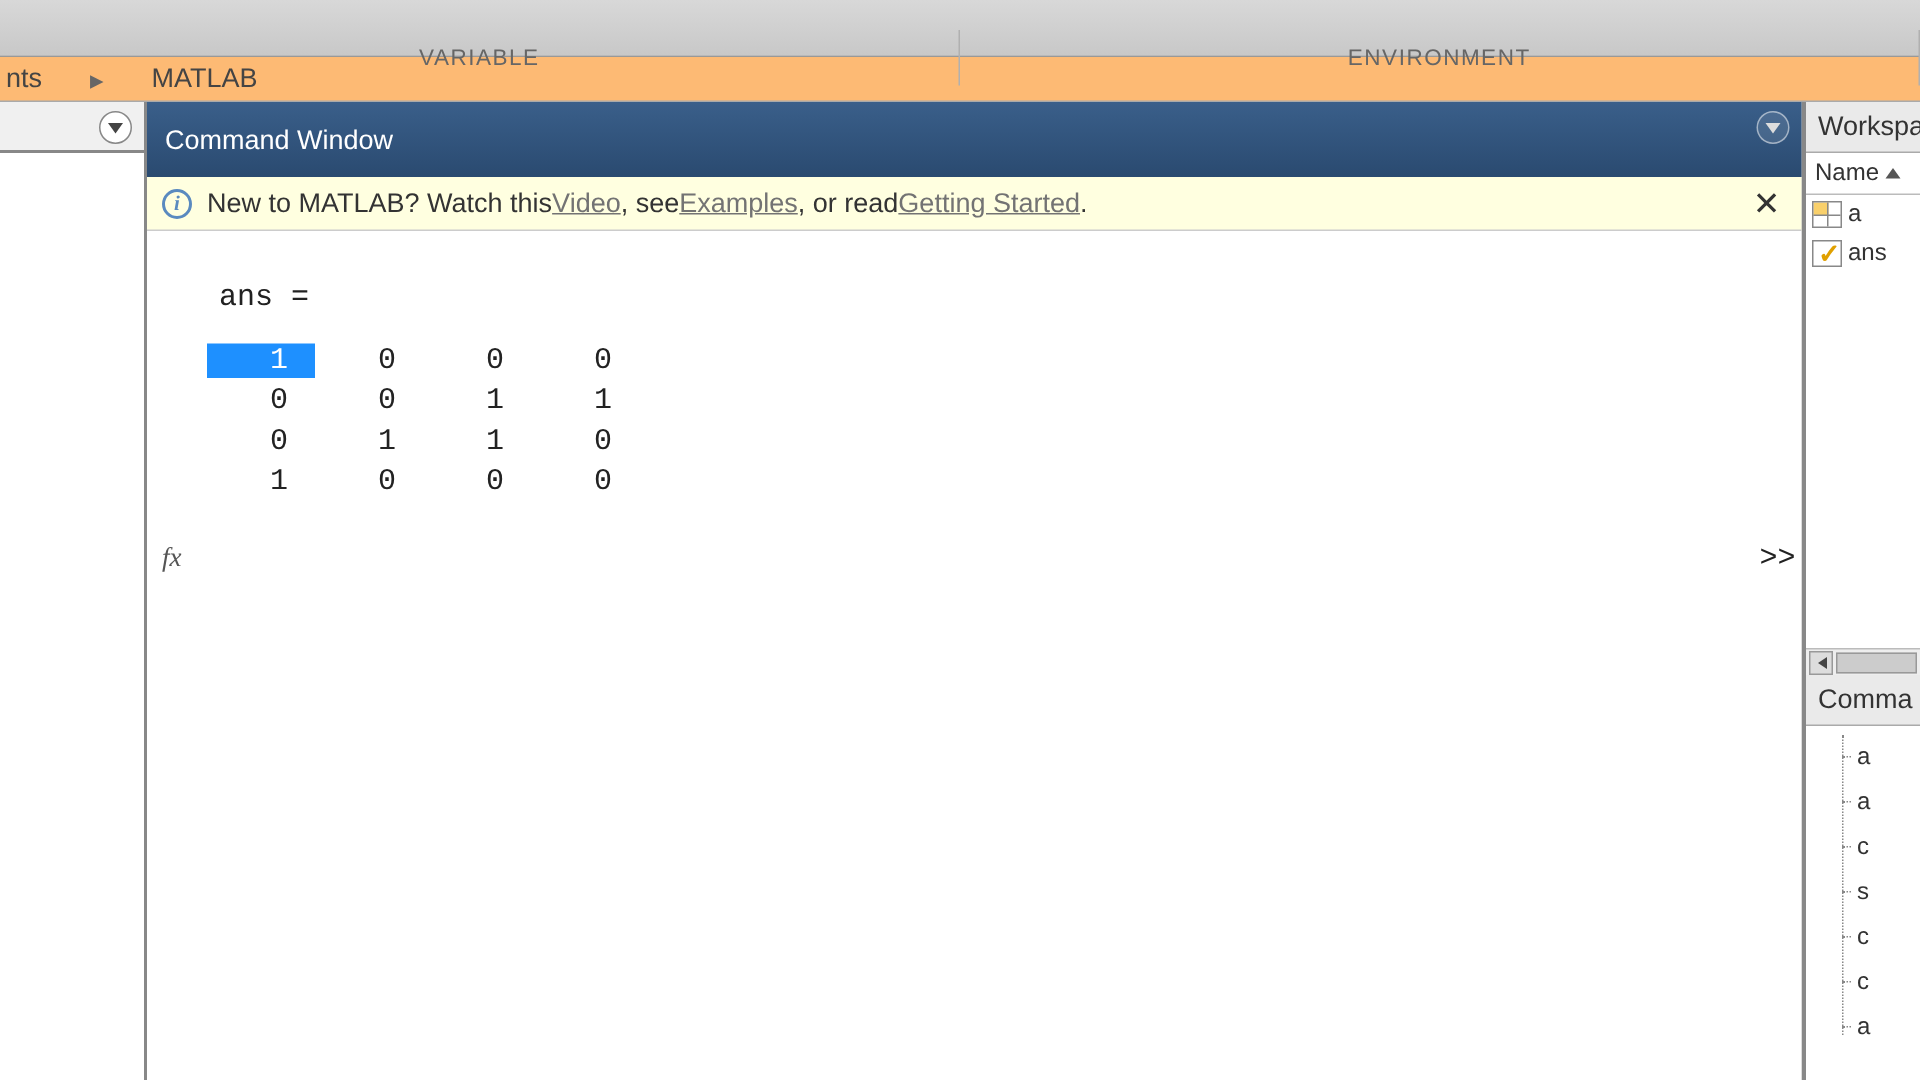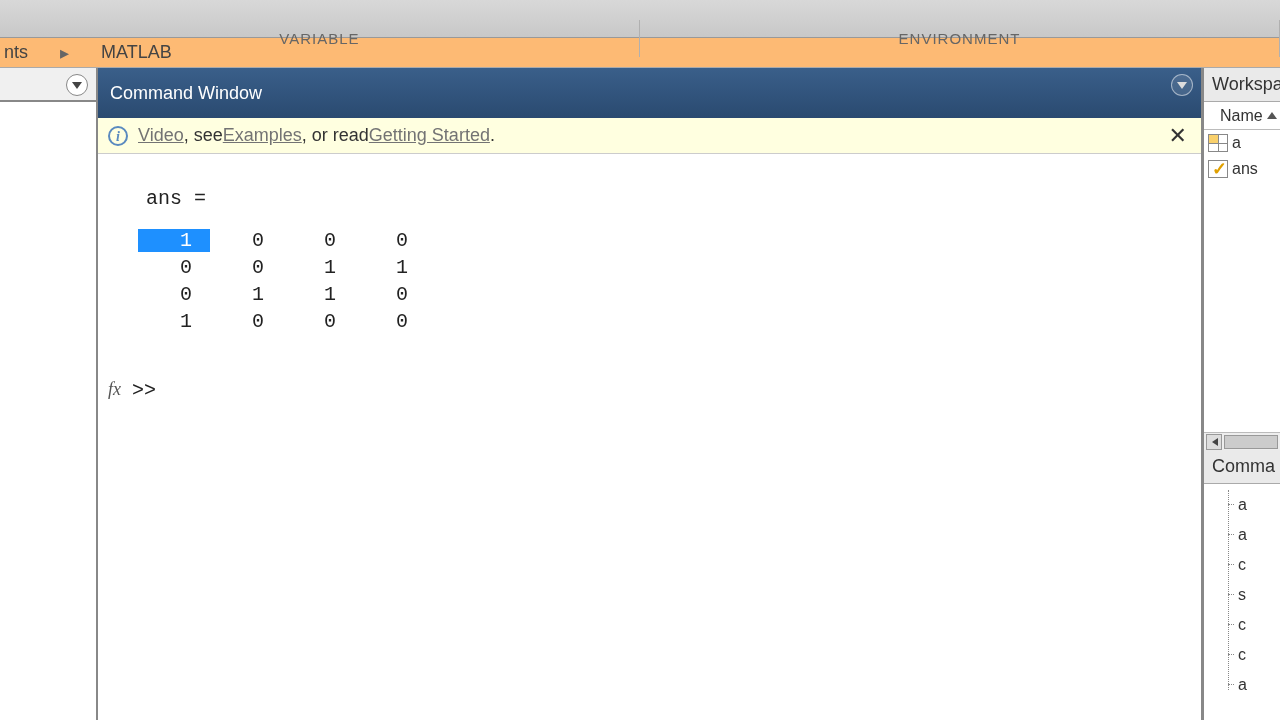--- a/index.html
+++ b/index.html
@@ -205,21 +205,21 @@
   color: #333;
   white-space: nowrap;
   overflow: hidden;
 }
 .ws-header {
   height: 28px;
   background: #fff;
   border-bottom: 1px solid #bbb;
   display: flex;
   align-items: center;
-  padding-left: 16px;
+  padding-left: 6px;
   font-size: 16px;
   color: #333;
   white-space: nowrap;
 }
 .ws-header .sort {
   margin-left: 4px;
   width:0;height:0;
   border-left:5px solid transparent;
   border-right:5px solid transparent;
   border-bottom:7px solid #555;
@@ -353,20 +353,21 @@
     </div>
   </div>
 
   <div class="center-col">
     <div class="panel-title">
       <span>Command Window</span>
       <div class="min-btn"></div>
     </div>
     <div class="info-bar">
       <div class="info-icon">i</div>
+      <span>New to MATLAB? Watch this </span>
       <a href="#">Video</a>
       <span>, see </span>
       <a href="#">Examples</a>
       <span>, or read </span>
       <a href="#">Getting Started</a>
       <span>.</span>
       <span class="close-x">✕</span>
     </div>
     <div class="cmd-body">
       <div class="cmd-line" style="height:20px;"></div>
@@ -390,21 +391,21 @@
           <div class="mcell">1</div>
           <div class="mcell">0</div>
         </div>
         <div class="mrow">
           <div class="mcell">1</div>
           <div class="mcell">0</div>
           <div class="mcell">0</div>
           <div class="mcell">0</div>
         </div>
       </div>
-      <div class="prompt-row" style="margin-top:44px; position:relative;">
+      <div class="prompt-row" style="margin-top:26px; position:relative;justify-content:flex-end;">
         <span class="fx-gutter">fx</span>
         <span class="pr">&gt;&gt;</span>
       </div>
     </div>
   </div>
 
   <div class="right-col">
     <div class="ws-title">Workspa</div>
     <div class="ws-header">
       <span>Name</span>

